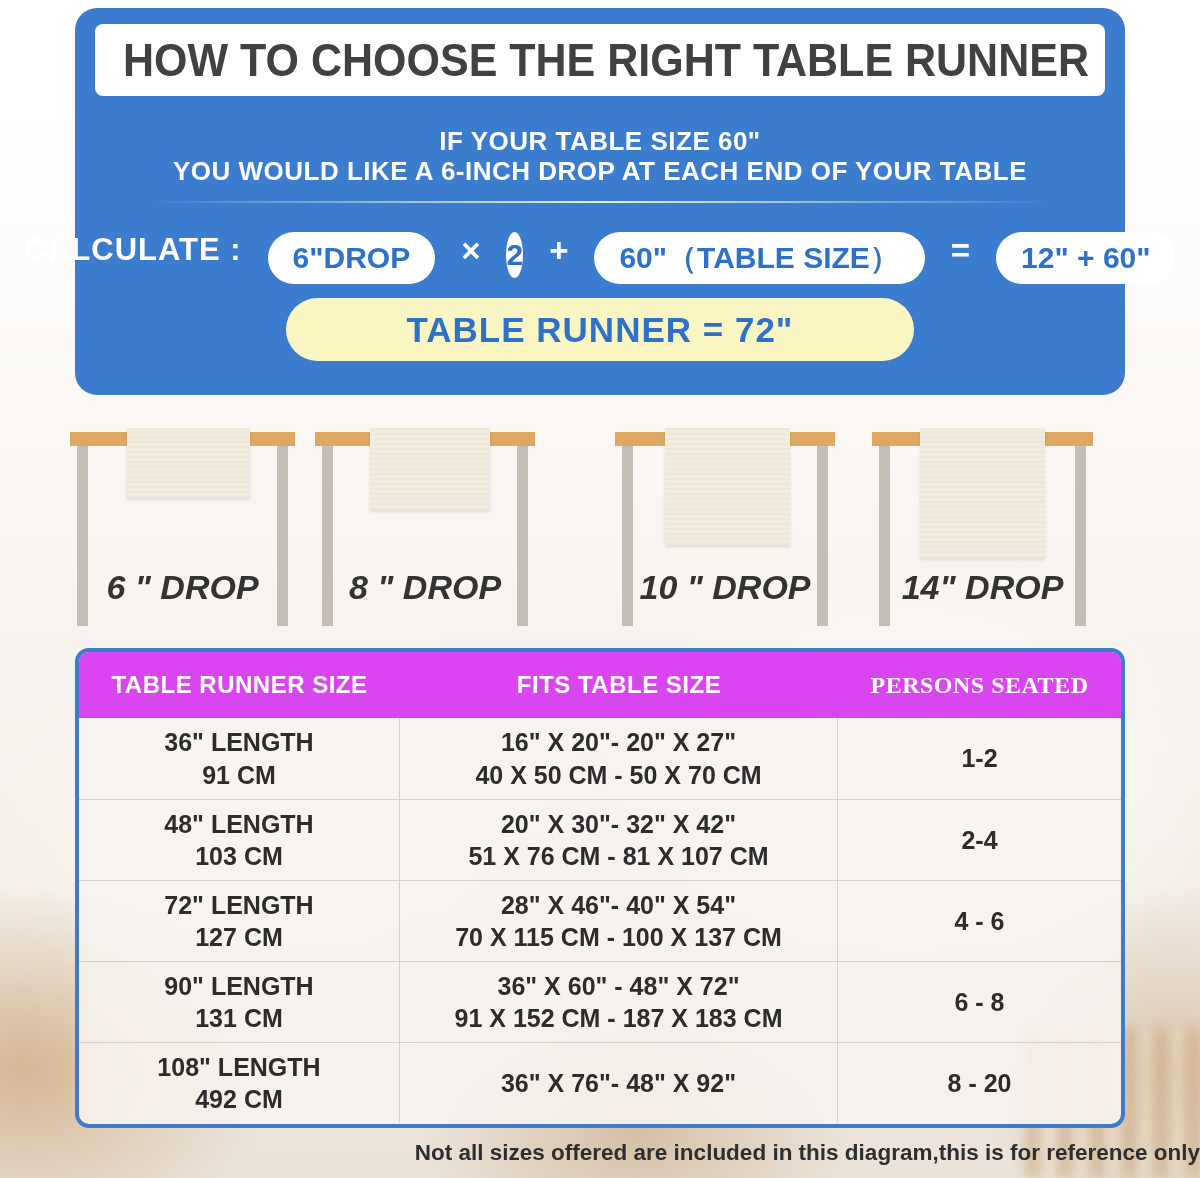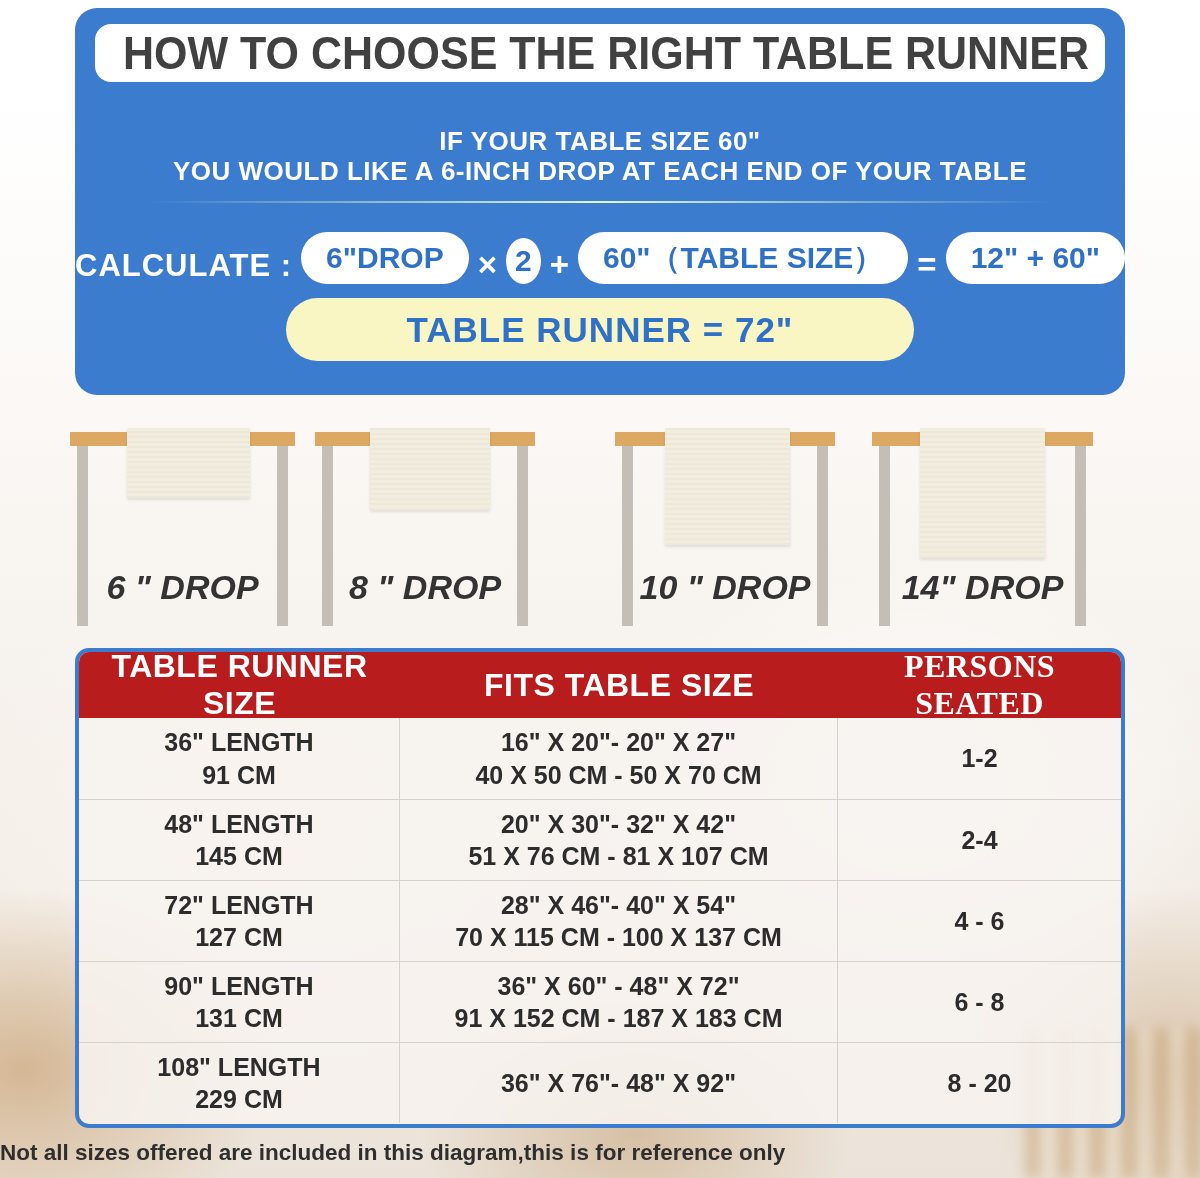--- a/index.html
+++ b/index.html
@@ -19,28 +19,28 @@
   }
   .slats {
     position:absolute; right:0; bottom:0; width:175px; height:150px; z-index:0;
     background:repeating-linear-gradient(90deg, rgba(198,163,118,0.50) 0 16px, rgba(238,226,206,0.40) 16px 32px);
     filter:blur(6px);
   }
 
   
   .hero { position:absolute; left:75px; top:8px; width:1050px; height:387px;
           background:#3b7ccf; border-radius:22px; z-index:2; }
-  .title-box { position:absolute; left:20px; top:16px; right:20px; height:58px;
-               background:#ffffff; border-radius:16px; display:flex; align-items:center; justify-content:center;padding-left:12px; }
+  .title-box { position:absolute; left:20px; top:16px; right:20px; height:72px;
+               background:#ffffff; border-radius:8px; display:flex; align-items:center; justify-content:center;padding-left:12px; }
   .page-title { font-size:43px; font-weight:bold; color:#414141; white-space:nowrap; letter-spacing:0; transform:scaleY(1.06); }
   .sub { position:absolute; width:100%; text-align:center; color:#ffffff; font-weight:bold; font-size:26px; letter-spacing:0.5px; }
   .sub1 { top:118px; } .sub2 { top:148px; }
   .flare { position:absolute; top:193px; left:7%; width:86%; height:2px; border-radius:1px;
            background:linear-gradient(90deg, rgba(255,255,255,0), rgba(233,255,205,0.95) 50%, rgba(255,255,255,0)); }
-  .calc-row { position:absolute; top:224px; width:100%; display:flex; align-items:flex-end; justify-content:center; gap:9px; }
+  .calc-row { position:absolute; top:224px; width:100%; display:flex; align-items:flex-start; justify-content:center; gap:26px; }
   .calc-label { color:#fff; font-weight:bold; font-size:31px; letter-spacing:1px; white-space:nowrap; }
   .pill { background:#fff; color:#2e71c6; font-weight:bold; font-size:30px; height:52px; line-height:52px;
           padding:0 25px; border-radius:27px; white-space:nowrap; }
   .op { color:#fff; font-weight:bold; font-size:33px; }
   .factor-circle { width:46px; height:46px; border-radius:50%; background:#fff; color:#2e71c6;
                    font-weight:bold; font-size:30px; display:flex; align-items:center; justify-content:center; }
   .result-pill { position:absolute; left:50%; transform:translateX(-50%); top:290px; width:628px; height:63px;
                  background:#f9f6c4; border-radius:32px; display:flex; align-items:center; justify-content:center;
                  color:#2e71c6; font-weight:bold; font-size:35px; letter-spacing:1px; }
 
@@ -60,33 +60,33 @@
   .fig-2 .runner { left:55px; width:120px; height:82px; }
   .fig-3 .runner { left:50px; width:125px; height:117px; }
   .fig-4 .runner { left:48px; width:125px; height:130px; }
   .drop-label { position:absolute; top:143px; width:100%; text-align:center;
                 font-size:34px; font-weight:bold; font-style:italic; color:#333333; white-space:nowrap; }
 
   
   .size-panel { position:absolute; left:75px; top:648px; width:1050px; height:480px; z-index:2;
                 border:4px solid #3b7ccf; border-radius:14px; overflow:hidden;
                 background:rgba(247,243,239,0.88); }
-  .panel-header { display:flex; height:66px; background:#b91c1c; color:#fff; font-weight:bold;
-                  font-size:32px; letter-spacing:0.5px; }
+  .panel-header { display:flex; height:66px; background:#d946ef; color:#fff; font-weight:bold;
+                  font-size:24px; letter-spacing:0.5px; }
   .panel-header > div { display:flex; align-items:center; justify-content:center; text-align:center; }
   .hc1 { width:321px; } .hc2 { width:438px; } .hc3 { flex:1;font-family:Liberation Serif, serif; }
   .trow { display:flex; height:81px; }
   .trow + .trow { border-top:1px solid #d8d2cb; }
   .cell { display:flex; flex-direction:column; align-items:center; justify-content:center;
           font-weight:bold; color:#2c2c2c; font-size:25px; line-height:1.3; text-align:center; }
   .c1 { width:321px; border-right:1px solid #d8d2cb; }
   .c2 { width:438px; border-right:1px solid #d8d2cb; }
   .c3 { flex:1; }
 
-  .footer-note { position:absolute; top:1140px; left:0; width:100%; text-align:left; z-index:2;
+  .footer-note { position:absolute; top:1140px; left:0; width:100%; text-align:right; z-index:2;
                  font-size:22.5px; font-weight:bold; color:#2e2e2e; }
 </style>
 </head>
 <body>
 
 <div class="page">
   <div class="photo-bg"></div>
   <div class="slats"></div>
 
   <div class="hero">
@@ -153,21 +153,21 @@
       <div class="cell c2">
         <span>16" X 20"- 20" X 27"</span>
         <span>40 X 50 CM - 50 X 70 CM</span>
       </div>
       <div class="cell c3">1-2</div>
     </div>
 
     <div class="trow">
       <div class="cell c1">
         <span>48" LENGTH</span>
-        <span>145 CM</span>
+        <span>103 CM</span>
       </div>
       <div class="cell c2">
         <span>20" X 30"- 32" X 42"</span>
         <span>51 X 76 CM - 81 X 107 CM</span>
       </div>
       <div class="cell c3">2-4</div>
     </div>
 
     <div class="trow">
       <div class="cell c1">
@@ -189,21 +189,21 @@
       <div class="cell c2">
         <span>36" X 60" - 48" X 72"</span>
         <span>91 X 152 CM - 187 X 183 CM</span>
       </div>
       <div class="cell c3">6 - 8</div>
     </div>
 
     <div class="trow">
       <div class="cell c1">
         <span>108" LENGTH</span>
-        <span>229 CM</span>
+        <span>492 CM</span>
       </div>
       <div class="cell c2">
         <span>36" X 76"- 48" X 92"</span>
       </div>
       <div class="cell c3">8 - 20</div>
     </div>
   </div>
 
   <div class="footer-note">Not all sizes offered are included in this diagram,this is for reference only</div>
 </div>

